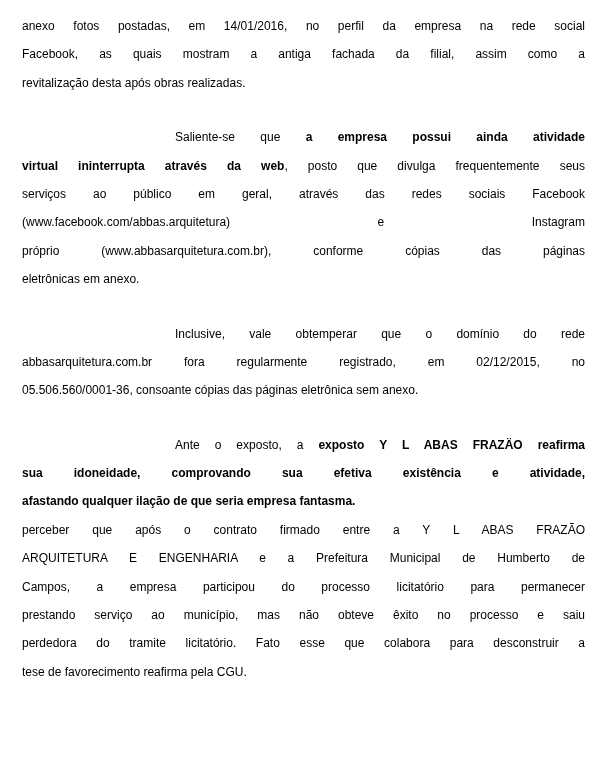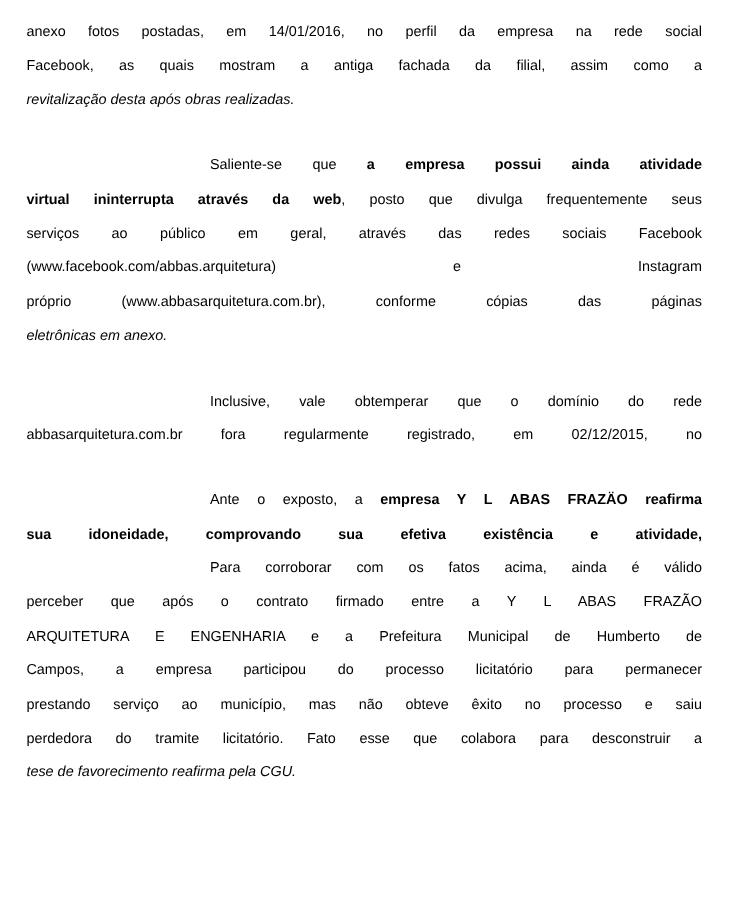--- a/index.html
+++ b/index.html
@@ -29,21 +29,20 @@
     height: 28.4px;
     line-height: 28.4px;
     text-align: justify;
     text-align-last: justify;
     -moz-text-align-last: justify;
     white-space: normal;
     overflow: visible;
   }
   .line.last {
     text-align-last: left;
-    font-style: italic;
     -moz-text-align-last: left;
   }
   .line.indent {
     text-indent: 153px;
   }
   .seg {
     font-weight: normal;
   }
   .seg.bold {
     font-weight: bold;
@@ -63,27 +62,28 @@
       <div class="line indent"><span class="seg">Saliente-se que </span><span class="seg bold">a empresa possui ainda atividade</span></div>
       <div class="line"><span class="seg bold">virtual ininterrupta através da web</span><span class="seg">, posto que divulga frequentemente seus</span></div>
       <div class="line"><span class="seg">serviços ao público em geral, através das redes sociais Facebook</span></div>
       <div class="line"><span class="seg">(www.facebook.com/abbas.arquitetura) e Instagram</span></div>
       <div class="line"><span class="seg">próprio (www.abbasarquitetura.com.br), conforme cópias das páginas</span></div>
       <div class="line last"><span class="seg">eletrônicas em anexo.</span></div>
     </div>
     <div class="paragraph space-before">
       <div class="line indent"><span class="seg">Inclusive, vale obtemperar que o domínio do rede</span></div>
       <div class="line"><span class="seg">abbasarquitetura.com.br fora regularmente registrado, em 02/12/2015, no</span></div>
+      <div class="line last"><span class="seg">05.506.560/0001-36, consoante cópias das páginas eletrônica sem anexo.</span></div>
     </div>
     <div class="paragraph space-before">
-      <div class="line indent"><span class="seg">Ante o exposto, a </span><span class="seg bold">empresa Y L ABAS FRAZÄO reafirma</span></div>
+      <div class="line indent"><span class="seg">Ante o exposto, a </span><span class="seg bold">exposto Y L ABAS FRAZÄO reafirma</span></div>
       <div class="line"><span class="seg bold">sua idoneidade, comprovando sua efetiva existência e atividade,</span></div>
+      <div class="line last"><span class="seg bold">afastando qualquer ilação de que seria empresa fantasma.</span></div>
     </div>
     <div class="paragraph">
-      <div class="line indent"><span class="seg">Para corroborar com os fatos acima, ainda é válido</span></div>
       <div class="line"><span class="seg">perceber que após o contrato firmado entre a Y L ABAS FRAZÃO</span></div>
       <div class="line"><span class="seg">ARQUITETURA E ENGENHARIA e a Prefeitura Municipal de Humberto de</span></div>
       <div class="line"><span class="seg">Campos, a empresa participou do processo licitatório para permanecer</span></div>
       <div class="line"><span class="seg">prestando serviço ao município, mas não obteve êxito no processo e saiu</span></div>
       <div class="line"><span class="seg">perdedora do tramite licitatório. Fato esse que colabora para desconstruir a</span></div>
       <div class="line last"><span class="seg">tese de favorecimento reafirma pela CGU.</span></div>
     </div>
   </div>
 
 </body></html>

